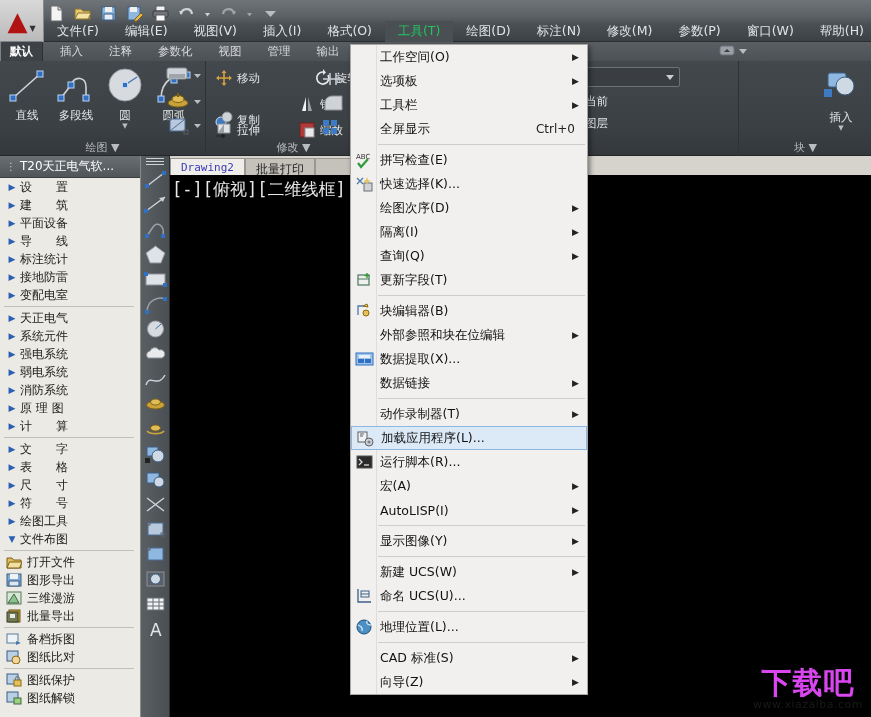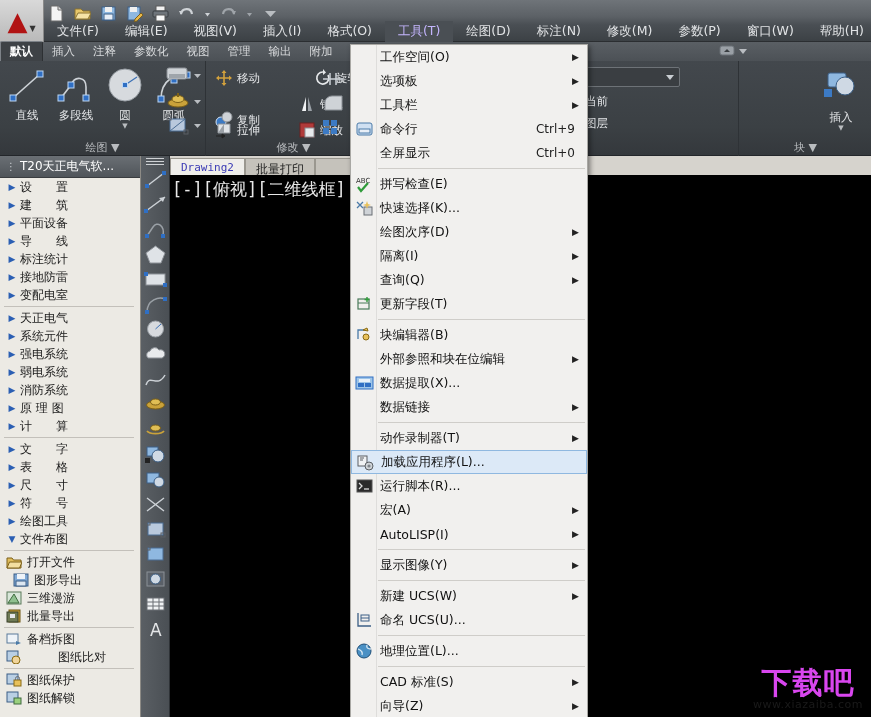--- a/index.html
+++ b/index.html
@@ -33,27 +33,27 @@
 
   
   .menubar {
     position:absolute; left:44px; top:22px; height:20px;
     display:flex; align-items:center; gap:0;
   }
   .menubar .mi {
     color:#e2e4e6; font-size:12.5px; padding:2px 13px 3px 13px; cursor:default;
     white-space:nowrap;
   }
-  .menubar .mi.active { background:#4a4f54; color:#c4b5fd; }
+  .menubar .mi.active { background:#4a4f54; color:#22c55e; }
 
   
   .ribtabs {
     position:absolute; left:0; top:42px; width:871px; height:19px;
     background: linear-gradient(to bottom,#5a5f64,#4c5156);
-    display:flex; align-items:flex-end;
+    display:flex; align-items:flex-end;gap:8px;
   }
   .ribtabs .rt {
     color:#d8dadc; font-size:11.5px; padding:2px 9px 2px 9px; white-space:nowrap;
   }
   .ribtabs .rt.sel {
     background:#3e4246; color:#fff; border-top:1px solid #7d8288;
     border-left:1px solid #7d8288; border-right:1px solid #2d3033;
     border-radius:2px 2px 0 0; font-weight:bold;
   }
 
@@ -628,21 +628,21 @@
           <span class="txt">文件布图</span>
         </div>
         <div class="tzsep"></div>
         <div class="tzrow" style="padding-left: 6px;">
           <span class="ico"><svg width="16" height="14" viewBox="0 0 16 14">
               <path d="M1 3h5l1.5 2H15v8H1z" fill="#e0bd5c" stroke="#7d6118"></path>
               <path d="M1 13l2.5-6H16l-2.5 6z" fill="#f3dFa0" stroke="#7d6118"></path>
             </svg></span>
           <span class="txt">打开文件</span>
         </div>
-        <div class="tzrow" style="padding-left: 6px; margin-left: 7px;">
+        <div class="tzrow" style="padding-left: 6px;">
           <span class="ico"><svg width="16" height="14" viewBox="0 0 16 14">
               <rect x="1" y="1" width="14" height="12" fill="#7fa8d4" stroke="#3c5f86"></rect>
               <rect x="4" y="1" width="8" height="5" fill="#eef3f8"></rect>
               <rect x="3" y="8" width="10" height="5" fill="#dde7f1" stroke="#3c5f86"></rect>
             </svg></span>
           <span class="txt">图形导出</span>
         </div>
         <div class="tzrow" style="padding-left: 6px;">
           <span class="ico"><svg width="16" height="14" viewBox="0 0 16 14">
               <rect x="1" y="1" width="14" height="12" fill="#d8e6d8" stroke="#5a7a5a"></rect>
@@ -659,21 +659,21 @@
           <span class="txt">批量导出</span>
         </div>
         <div class="tzsep"></div>
         <div class="tzrow" style="padding-left: 6px;">
           <span class="ico"><svg width="16" height="14" viewBox="0 0 16 14">
               <rect x="1" y="2" width="11" height="9" fill="#eef3f8" stroke="#5a7a9a"></rect>
               <path d="M10 9l5 2-5 2z" fill="#4a7aa8"></path>
             </svg></span>
           <span class="txt">备档拆图</span>
         </div>
-        <div class="tzrow" style="padding-left: 6px; gap: 31px;">
+        <div class="tzrow" style="padding-left: 6px;">
           <span class="ico"><svg width="16" height="14" viewBox="0 0 16 14">
               <rect x="1" y="1" width="11" height="10" fill="#b9cfe4" stroke="#3c5f86"></rect>
               <circle cx="10" cy="10" r="4" fill="#f0d49a" stroke="#8a6b14"></circle>
             </svg></span>
           <span class="txt">图纸比对</span>
         </div>
         <div class="tzsep"></div>
         <div class="tzrow" style="padding-left: 6px;">
           <span class="ico"><svg width="16" height="14" viewBox="0 0 16 14">
               <rect x="1" y="1" width="11" height="10" fill="#b9cfe4" stroke="#3c5f86"></rect>
@@ -799,28 +799,20 @@
         </div>
         <div class="mrow">
           <span class="mtxt">选项板</span>
           <span class="sub">▶</span>
         </div>
         <div class="mrow">
           <span class="mtxt">工具栏</span>
           <span class="sub">▶</span>
         </div>
         <div class="mrow">
-          <span class="micon"><svg width="19" height="18" viewBox="0 0 19 18">
-              <rect x="2" y="3" width="15" height="12" rx="2" fill="#cfe0f2" stroke="#4a7aa8"></rect>
-              <rect x="4" y="9" width="11" height="4" fill="#e8eff7" stroke="#4a7aa8"></rect>
-            </svg></span>
-          <span class="mtxt">命令行</span>
-          <span class="mkey">Ctrl+9</span>
-        </div>
-        <div class="mrow">
           <span class="mtxt">全屏显示</span>
           <span class="mkey">Ctrl+0</span>
         </div>
         <div class="msep"></div>
         <div class="mrow">
           <span class="micon"><svg width="19" height="18" viewBox="0 0 19 18">
               <text x="1" y="8" font-size="7" fill="#333" font-family="DejaVu Sans">ABC</text>
               <path d="M3 12l3 4 7-8" stroke="#2f9b3a" stroke-width="2.2" fill="none"></path>
             </svg></span>
           <span class="mtxt">拼写检查(E)</span>

